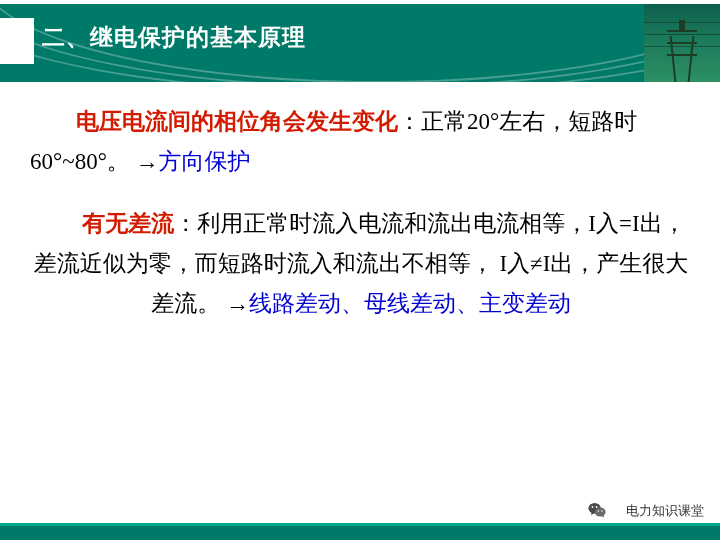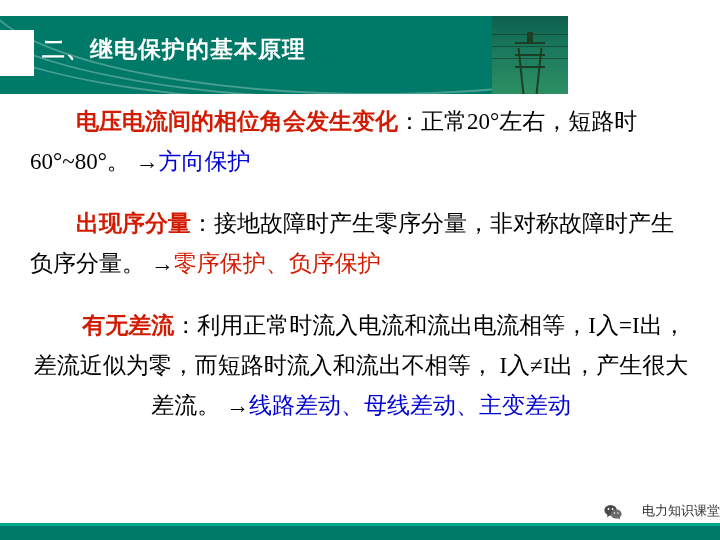--- a/index.html
+++ b/index.html
@@ -18,22 +18,22 @@
     position: absolute;
     left: 0; top: 0;
     width: 720px;
     height: 540px;
     background: #ffffff;
   }
 
   
   .header-band {
     position: absolute;
-    left: 0; top: 16px;
-    width: 568px;
+    left: 0; top: 4px;
+    width: 720px;
     height: 78px;
     background: #007a68;
     overflow: hidden;
   }
   .header-band .swoosh {
     position: absolute;
     border-radius: 50%;
     border: 2px solid rgba(255,255,255,0.28);
   }
   .sw1 { left: -40px; top: -120px; width: 820px; height: 200px; }
@@ -149,24 +149,24 @@
   .footer-line2 {
     position: absolute;
     left: 0;
     bottom: 14px;
     width: 720px;
     height: 3px;
     background: #00a98c;
   }
   .wechat {
     position: absolute;
-    right: 0;
+    right: 16px;
     bottom: 20px;
     display: flex;
-    align-items: flex-end;
+    align-items: flex-start;
     gap: 20px;
   }
   .wechat-icon {
     width: 18px;
     height: 16px;
     position: relative;
   }
   .wechat-label {
     font-family: "Liberation Sans", sans-serif;
     font-size: 13px;
@@ -199,23 +199,20 @@
       </div>
     </div>
   </div>
 
   <div class="content">
 
     <div class="para p1">
       <span class="indent"></span><span class="red bold">电压电流间的相位角会发生变化</span><span>：正常20°左右，短路时60°~80°。 →</span><span class="blue">方向保护</span>
     </div>
 
-    <div class="para p2">
-      <span class="indent"></span><span class="red bold">出现序分量</span><span>：接地故障时产生零序分量，非对称故障时产生负序分量。 →</span><span class="red">零序保护、负序保护</span>
-    </div>
 
     <div class="para p3">
       <span class="indent"></span><span class="red bold">有无差流</span><span>：利用正常时流入电流和流出电流相等，I入=I出，差流近似为零，而短路时流入和流出不相等， I入≠I出，产生很大差流。 →</span><span class="blue">线路差动、母线差动、主变差动</span>
     </div>
 
   </div>
 
   <div class="footer-band">
     <div class="wechat">
       <span class="wechat-icon">

